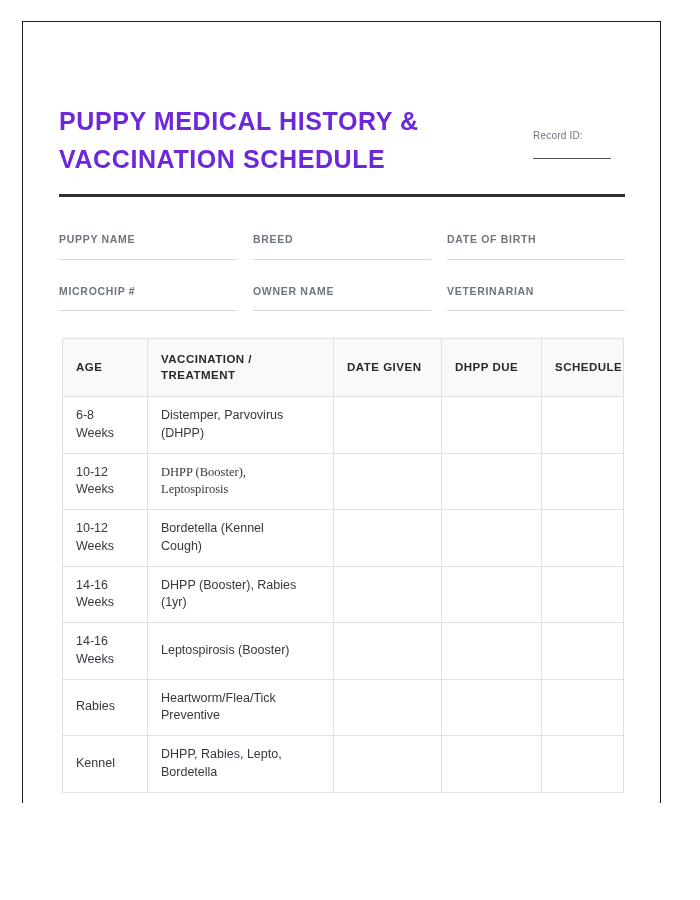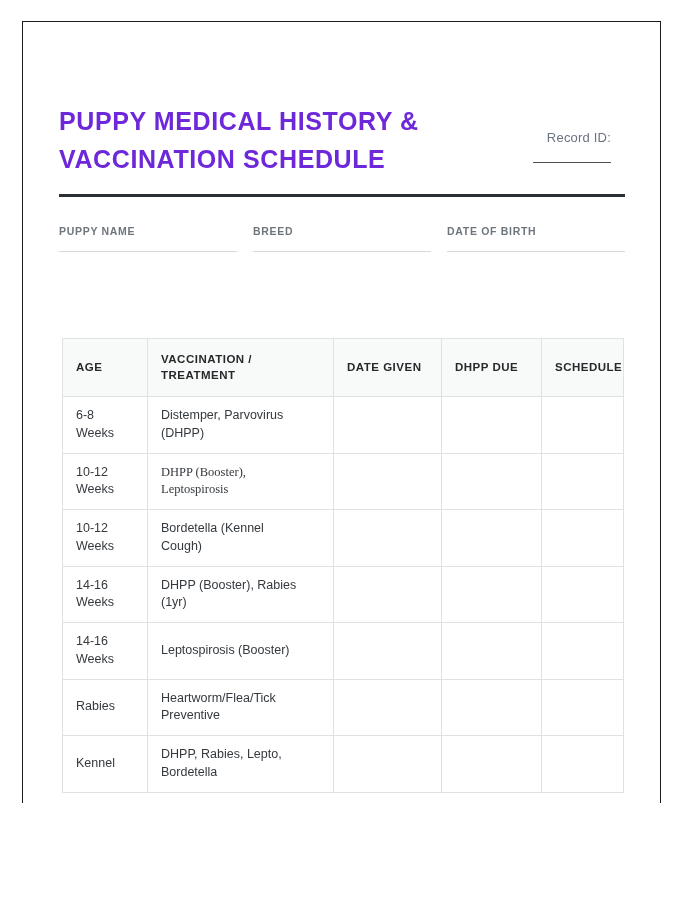--- a/index.html
+++ b/index.html
@@ -50,44 +50,43 @@
     margin: 0;
     max-width: 400px;
     white-space: pre-line;
   }
   #record-id-block {
     margin-top: 28px;
     margin-right: 14px;
     text-align: left;
   }
   #record-id-label {
-    font-size: 13px;
+    font-size: 10px;
     color: #6b7280;
     letter-spacing: 0.2px;
     display: block;
-    text-align: right;
   }
   #record-id-rule {
     margin-top: 17px;
     width: 78px;
     height: 1px;
     background: #4b5055;
   }
   #header-rule {
     margin-top: 16px;
     width: 566px;
     height: 3px;
     background: #2c3033;
   }
 
   
   #form-fields {
     position: absolute;
     left: 36px;
-    top: 204px;
+    top: 212px;
     width: 566px;
   }
   .field-row {
     display: flex;
     gap: 16px;
   }
   .field-row + .field-row { margin-top: 26px; }
   .field {
     flex: 1 1 0;
     min-width: 0;
@@ -182,20 +181,34 @@
       <div class="field">
         <span class="field-label">BREED</span>
         <div class="field-rule"></div>
       </div>
       <div class="field">
         <span class="field-label">DATE OF BIRTH</span>
         <div class="field-rule"></div>
       </div>
     </div>
 
+    <div class="field-row">
+      <div class="field">
+        <span class="field-label">MICROCHIP #</span>
+        <div class="field-rule"></div>
+      </div>
+      <div class="field">
+        <span class="field-label">OWNER NAME</span>
+        <div class="field-rule"></div>
+      </div>
+      <div class="field">
+        <span class="field-label">VETERINARIAN</span>
+        <div class="field-rule"></div>
+      </div>
+    </div>
 
   </div>
 
   <div id="vax-table-wrap">
     <table id="vax-table">
       <colgroup>
         <col class="col-age">
           <col class="col-vax">
           <col class="col-given">
           <col class="col-next">

